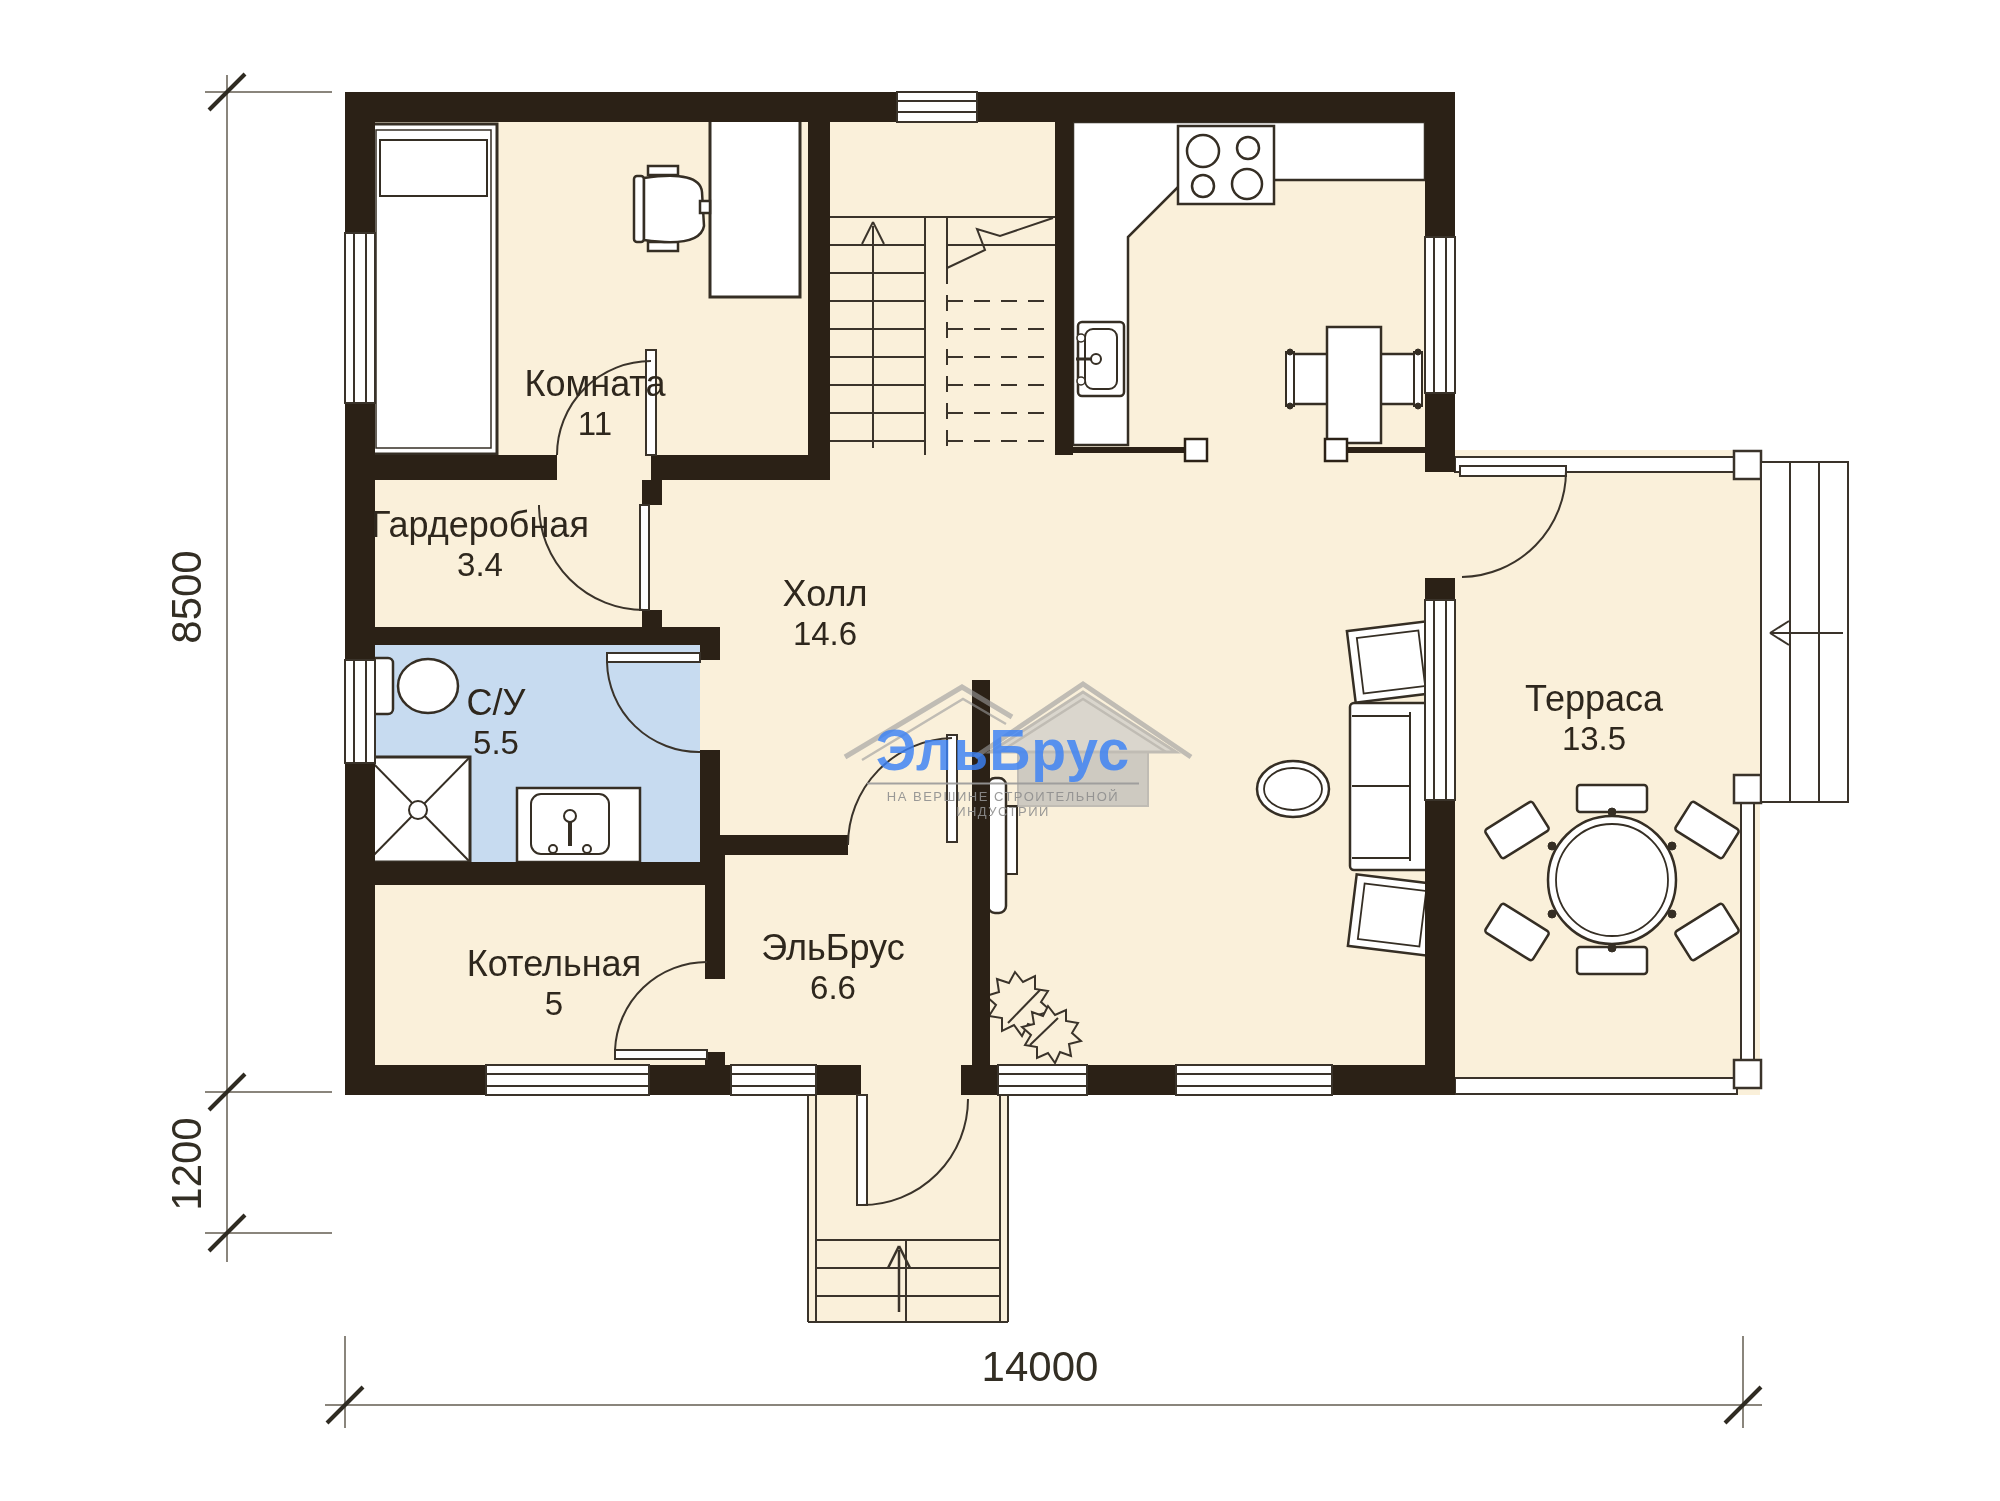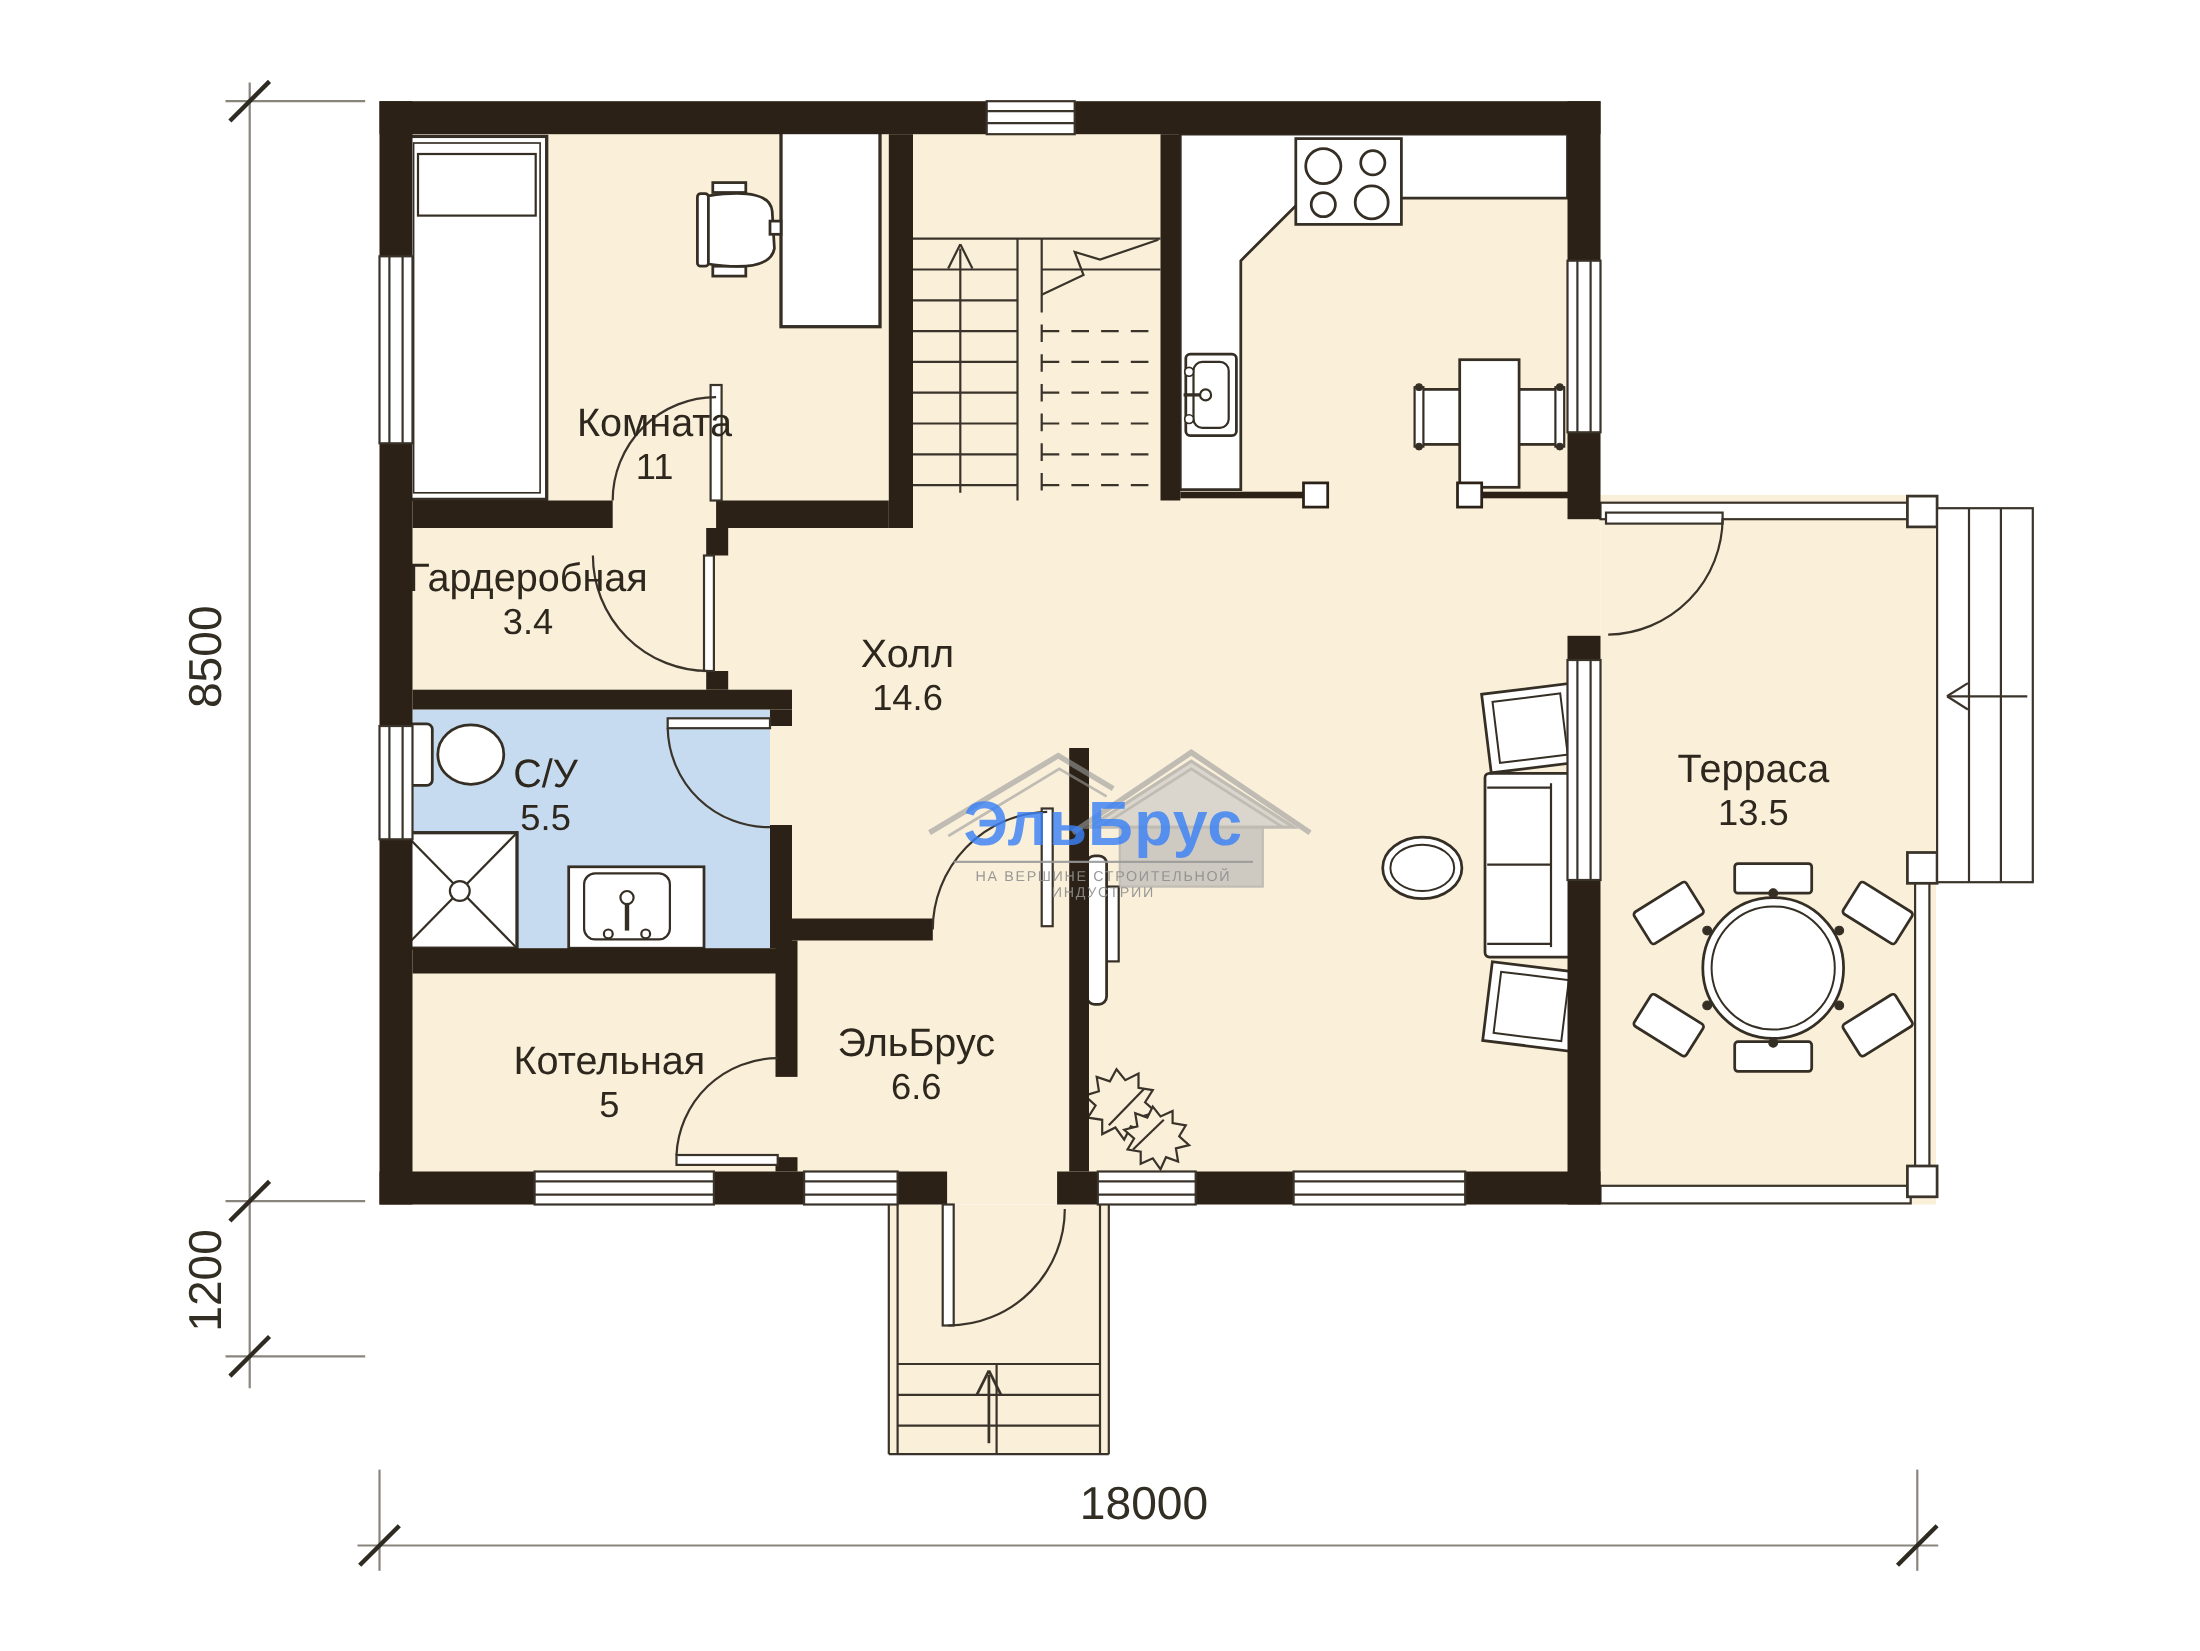--- a/index.html
+++ b/index.html
@@ -411,20 +411,20 @@
   <span class="room-name">ЭльБрус</span>
   <span class="room-area">6.6</span>
 </div>
 <div class="room-label" style="left:1594px;top:719px;">
   <span class="room-name">Терраса</span>
   <span class="room-area">13.5</span>
 </div>
 
 <div class="dim-label vert" style="left:187px;top:597px;">8500</div>
 <div class="dim-label vert" style="left:187px;top:1164px;">1200</div>
-<div class="dim-label" style="left:1040px;top:1367px;">18000</div>
+<div class="dim-label" style="left:1040px;top:1367px;">14000</div>
 
 <div class="watermark">
   <span class="wm-brand">ЭльБрус</span>
   <span class="wm-tagline">НА ВЕРШИНЕ СТРОИТЕЛЬНОЙ ИНДУСТРИИ</span>
 </div>
 
 </div>
 
 </body></html>

